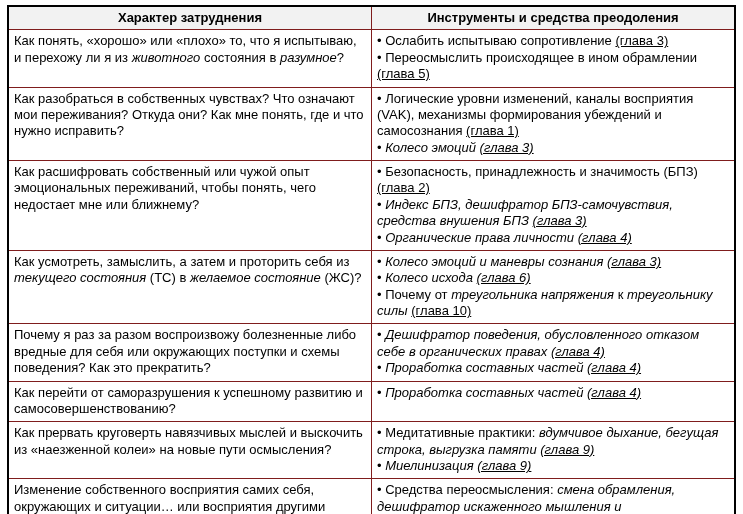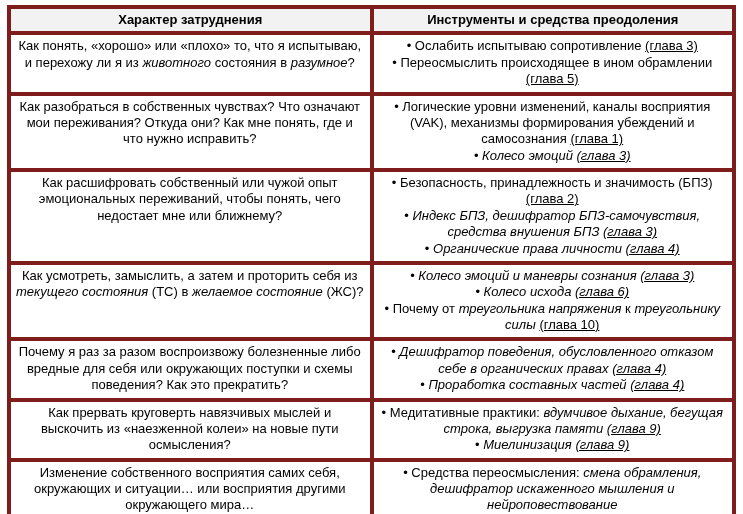--- a/index.html
+++ b/index.html
@@ -16,36 +16,35 @@
     background: #ffffff;
   }
   table.grid {
     width: 100%;
     border-collapse: collapse;
     table-layout: fixed;
     border: 2px solid #000000;
   }
   table.grid th,
   table.grid td {
-    border: 4px solid #7f1d1d;
+    border: 1px solid #7f1d1d;
     vertical-align: top;
     font-size: 13px;
     line-height: 1.26;
     color: #000000;
     overflow-wrap: break-word;
   }
   table.grid th {
     background: #f2f2f2;
     font-weight: bold;
     text-align: center;
     padding: 3px 4px;
   }
   table.grid td {
     padding: 3px 6px 4px 5px;
-    text-align: center;
   }
   .tool {
     margin: 0;
   }
   .i { font-style: italic; }
   .link {
     text-decoration: underline;
     color: inherit;
     cursor: pointer;
   }
@@ -98,20 +97,26 @@
           </td>
         </tr>
         <tr>
           <td><span>Почему я раз за разом воспроизвожу болезненные либо вредные для себя или окружающих поступки и схемы поведения? Как это прекратить?</span></td>
           <td>
             <div class="tool"><span class="bullet">•&nbsp;</span><span class="i">Дешифратор поведения, обусловленного отказом себе в органических правах </span><span class="i link">(глава 4)</span></div>
             <div class="tool"><span class="bullet">•&nbsp;</span><span class="i">Проработка составных частей </span><span class="i link">(глава 4)</span></div>
           </td>
         </tr>
         <tr>
+          <td><span>Как перейти от саморазрушения к успешному развитию и самосовершенствованию?</span></td>
+          <td>
+            <div class="tool"><span class="bullet">•&nbsp;</span><span class="i">Проработка составных частей </span><span class="i link">(глава 4)</span></div>
+          </td>
+        </tr>
+        <tr>
           <td><span>Как прервать круговерть навязчивых мыслей и выскочить из «наезженной колеи» на новые пути осмысления?</span></td>
           <td>
             <div class="tool"><span class="bullet">•&nbsp;</span><span>Медитативные практики: </span><span class="i">вдумчивое дыхание, бегущая строка, выгрузка памяти </span><span class="i link">(глава 9)</span></div>
             <div class="tool"><span class="bullet">•&nbsp;</span><span class="i">Миелинизация </span><span class="i link">(глава 9)</span></div>
           </td>
         </tr>
         <tr>
           <td><span>Изменение собственного восприятия самих себя, окружающих и ситуации… или восприятия другими окружающего мира…</span></td>
           <td>
             <div class="tool"><span class="bullet">•&nbsp;</span><span>Средства переосмысления: </span><span class="i">смена обрамления, дешифратор искаженного мышления и нейроповествование </span></div>

